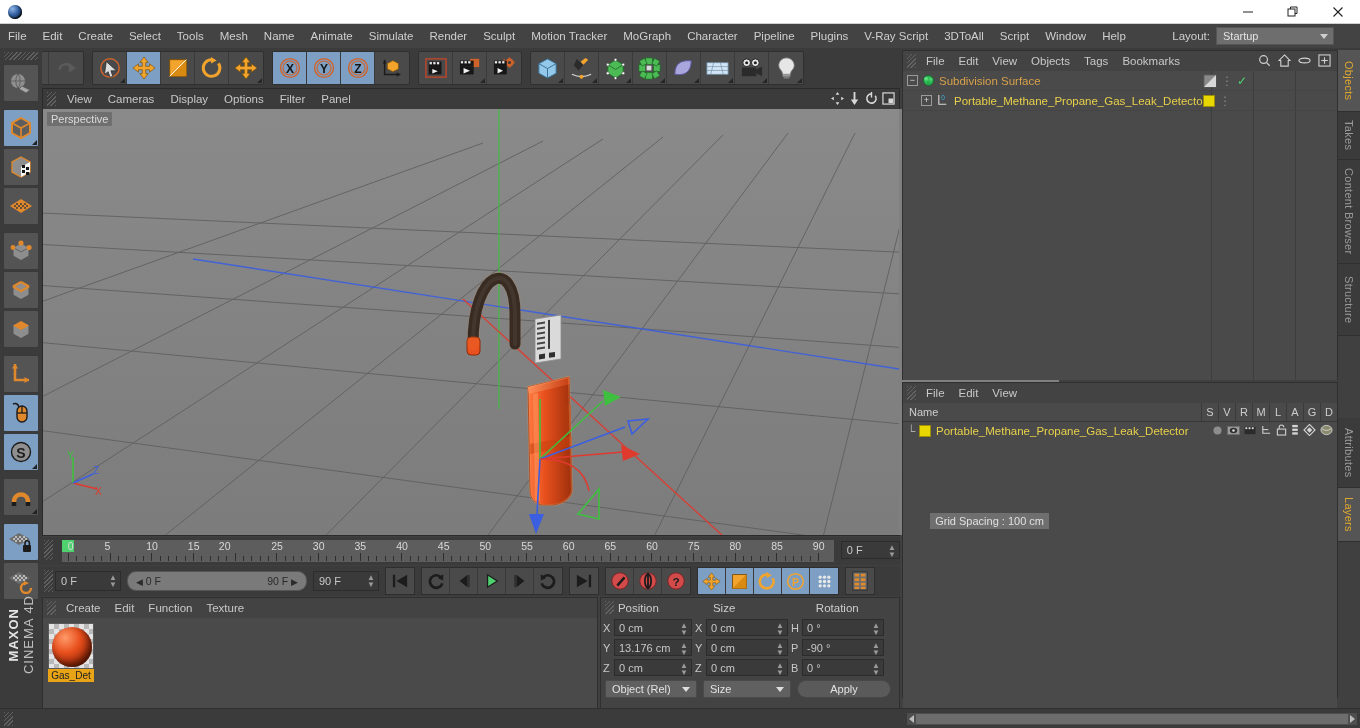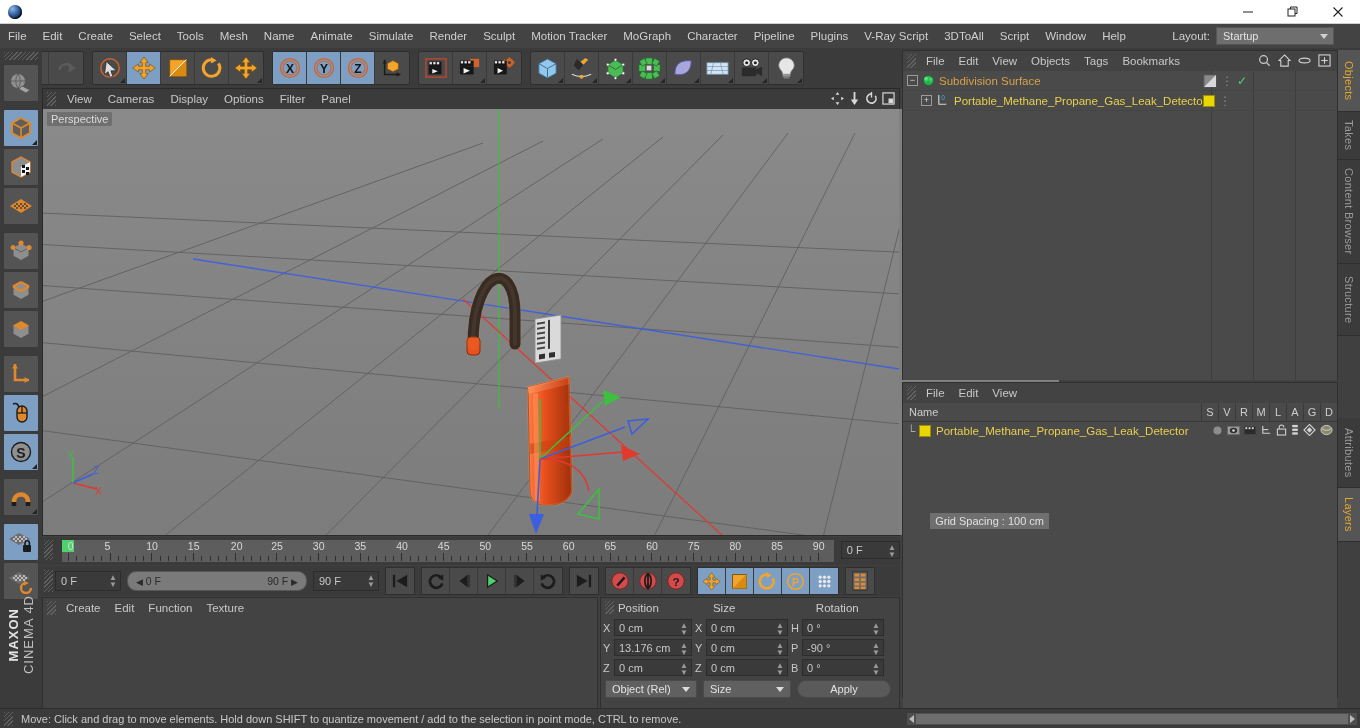--- a/index.html
+++ b/index.html
@@ -1104,21 +1104,21 @@
   </div>
 
   <div class="timeline">
     <div class="grip" style="width:9px;height:20px;margin-top:3px;"></div>
     <div class="tl-ruler" id="tlruler">
       <div class="tl-green"></div>
     <div class="tl-num" style="left: 6px;">0</div>
         <div class="tl-num" style="left: 42.6667px;">5</div>
         <div class="tl-num" style="left: 84.3333px;">10</div>
         <div class="tl-num" style="left: 126px;">15</div>
-        <div class="tl-num" style="left: 169px;">20</div>
+        <div class="tl-num" style="left: 157px;">20</div>
         <div class="tl-num" style="left: 209.333px;">25</div>
         <div class="tl-num" style="left: 251px;">30</div>
         <div class="tl-num" style="left: 292.667px;">35</div>
         <div class="tl-num" style="left: 334.333px;">40</div>
         <div class="tl-num" style="left: 376px;">45</div>
         <div class="tl-num" style="left: 417.667px;">50</div>
         <div class="tl-num" style="left: 459.333px;">55</div>
         <div class="tl-num" style="left: 501px;">60</div>
         <div class="tl-num" style="left: 542.667px;">65</div>
         <div class="tl-num" style="left: 584.333px;">60</div>
@@ -1374,20 +1374,28 @@
   </div>
 
   <div class="matmgr">
     <div class="panel-menu">
       <div class="grip" style="width:9px;height:14px;margin-left:4px;margin-right:3px;"></div>
       <div class="mi">Create</div>
       <div class="mi">Edit</div>
       <div class="mi">Function</div>
       <div class="mi">Texture</div>
     </div>
+    <div class="mat-body">
+      <div class="mat-item">
+        <div class="mat-thumb">
+          <div class="mat-sphere"></div>
+        </div>
+        <div class="mat-name">Gas_Det</div>
+      </div>
+    </div>
   </div>
 
   <div class="coordmgr">
     <div class="coord-head">
       <div class="grip" style="width:9px;height:13px;margin-left:4px;margin-right:4px;"></div>
       <div style="width:96px;">Position</div>
       <div style="width:104px;">Size</div>
       <div style="width:84px;">Rotation</div>
     </div>
 
@@ -1455,21 +1463,20 @@
       <div class="cdrop" style="width:88px;">
         <span>Size</span>
         <span class="arr2"></span>
       </div>
       <div class="apply-btn">Apply</div>
     </div>
   </div>
 
   <div class="statusbar">
     <div class="grip" style="width:9px;height:14px;margin-left:4px;"></div>
-    <div class="txt">Move: Click and drag to move elements. Hold down SHIFT to quantize movement / add to the selection in point mode, CTRL to remove.</div>
     <div class="sb-scroll">
       <span class="tri l"></span>
       <span class="thumb"></span>
       <span class="tri r"></span>
     </div>
   </div>
 
 </div>
 
 </body></html>

